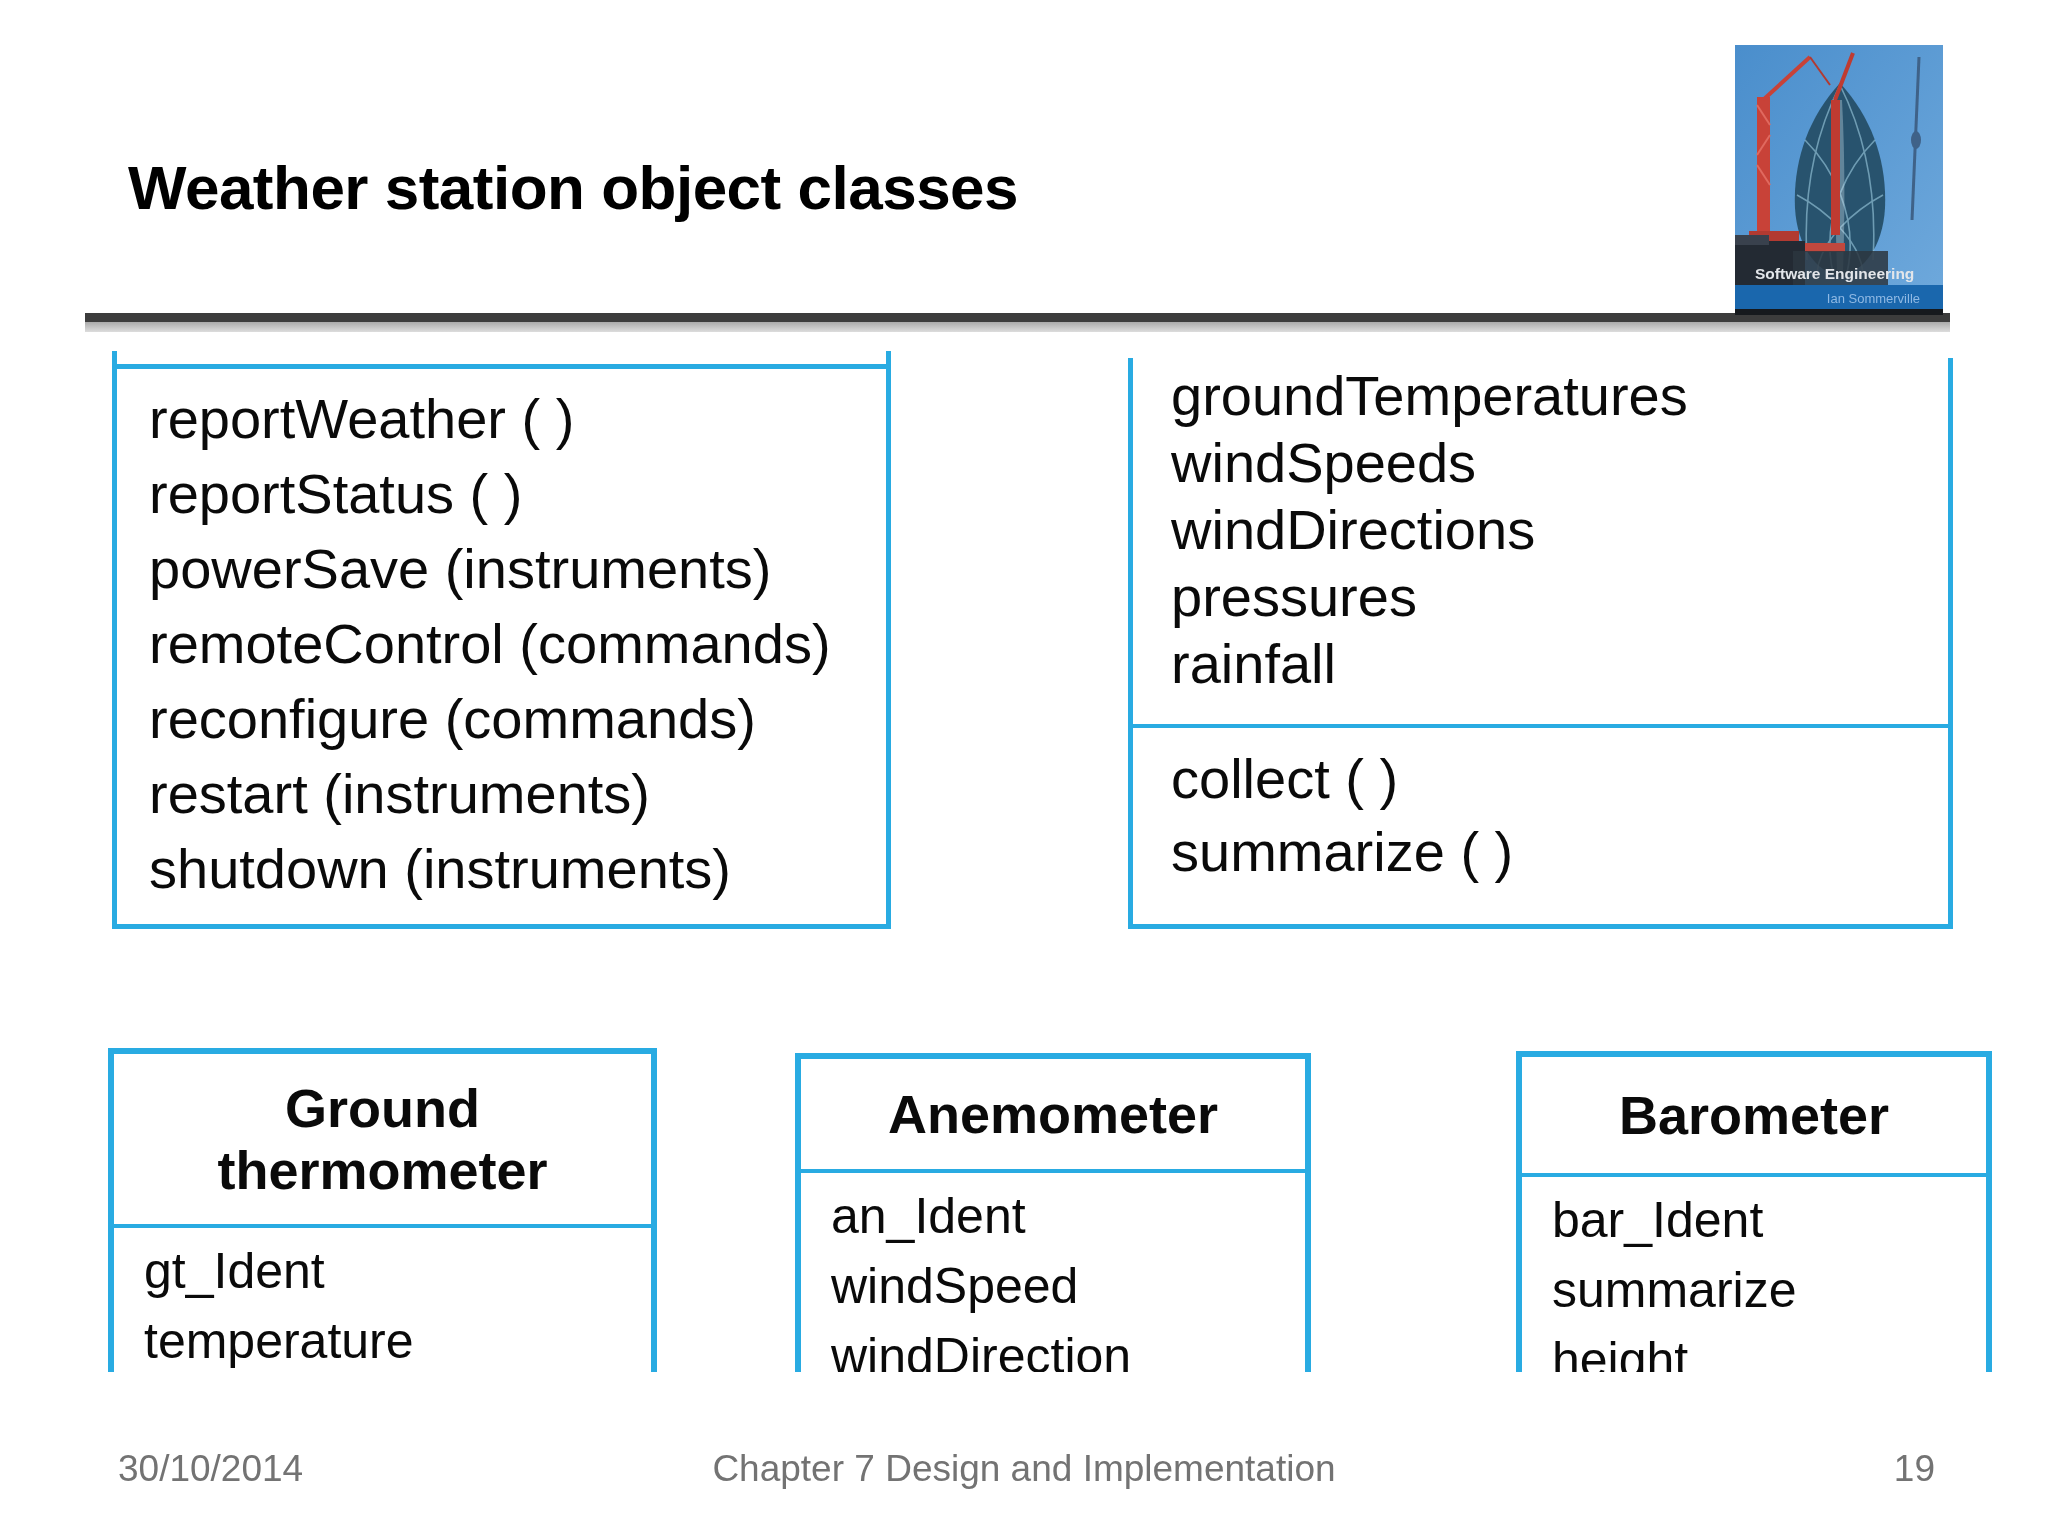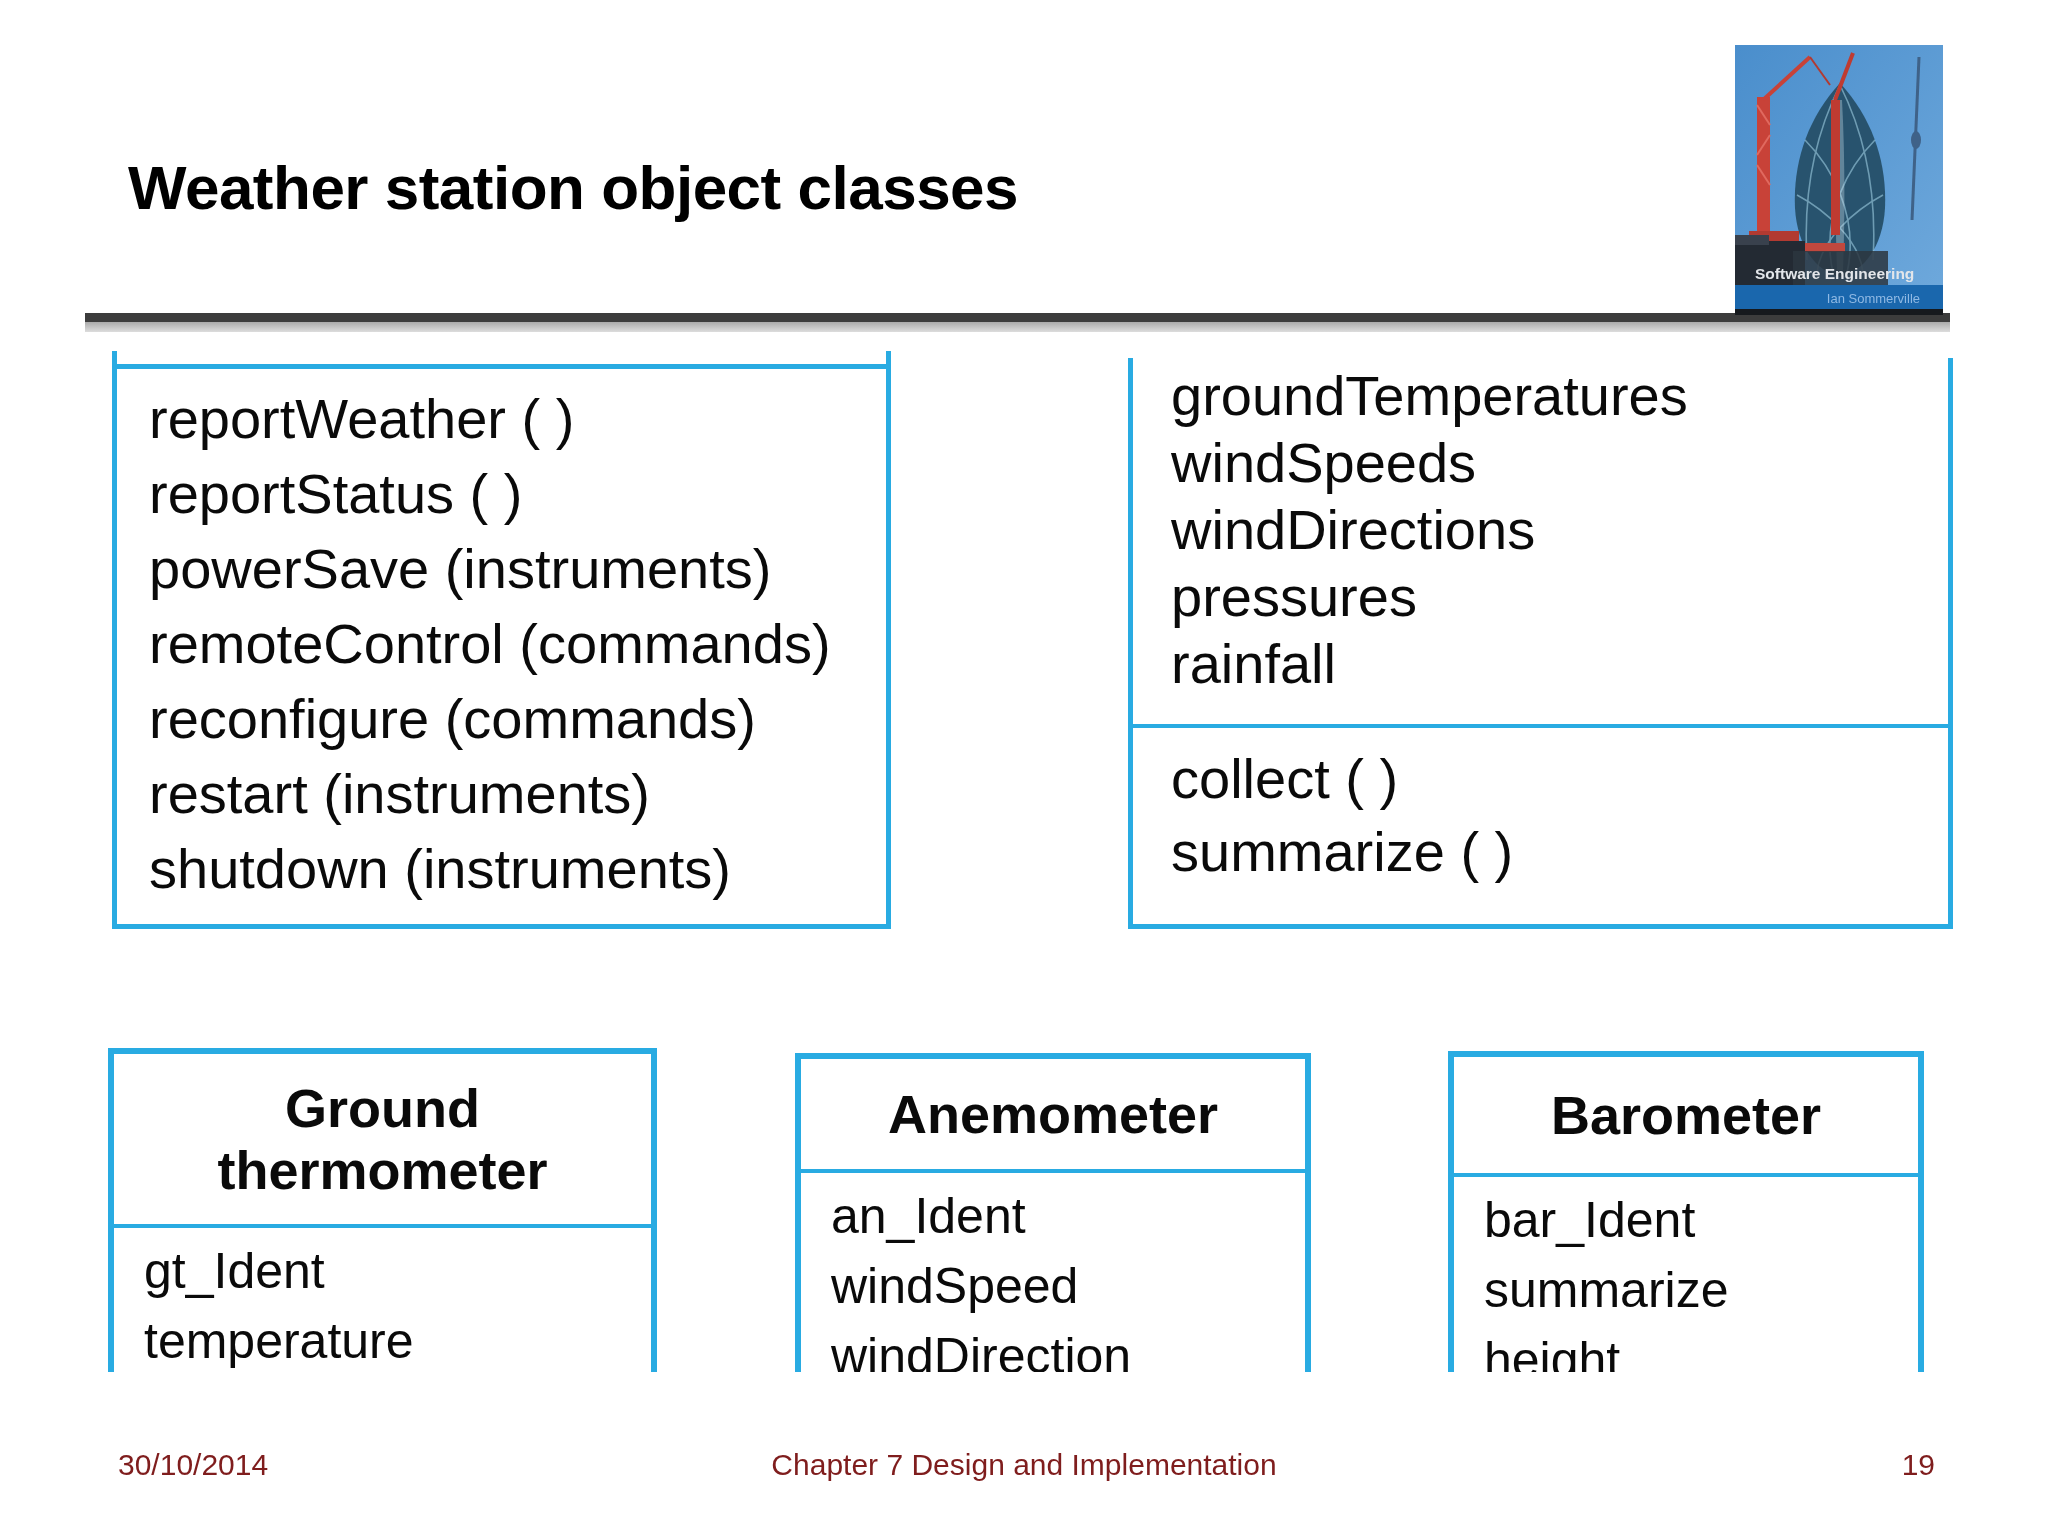--- a/index.html
+++ b/index.html
@@ -33,33 +33,33 @@
     border:5px solid #29abe2; border-top:none;
   }
   .wd-attrs{box-sizing:border-box; height:370px; border-bottom:4px solid #29abe2;
     padding:4px 0 0 38px; font-size:56px; line-height:67px; white-space:nowrap;}
   .wd-ops{padding:14px 0 0 38px; font-size:56px; line-height:73px; white-space:nowrap;}
 
   
   .clipwrap{position:absolute; overflow:hidden;}
   .clip-ground{left:108px; top:1048px; width:513px; height:324px;padding-left:36px;}
   .clip-anemo {left:795px; top:1053px; width:516px; height:319px;}
-  .clip-baro  {left:1448px; top:1051px; width:476px; height:321px;}
+  .clip-baro  {left:1516px; top:1051px; width:476px; height:321px;}
   .inst-box{position:absolute; left:0; top:0; right:0; height:430px; box-sizing:border-box;
     border:6px solid #29abe2; border-bottom:none; background:#fff;}
   .inst-head{display:flex; align-items:center; justify-content:center; text-align:center;
     border-bottom:4px solid #29abe2; font-weight:bold; font-size:54px; line-height:62px;}
   .head-ground{height:170px;}
   .head-anemo{height:110px;}
   .head-baro{height:116px;}
   .head-ground span{display:inline-block; max-width:400px;}
   .inst-attrs{padding:8px 0 0 30px; font-size:50px; line-height:70px; white-space:nowrap;}
 
   .footer{position:absolute; left:0; right:0; top:1448px; height:40px;
-    font-size:30px; color:#7f1d1d;}
+    font-size:37px; color:#737373;}
   .footer .f-date{position:absolute; left:118px;}
   .footer .f-center{position:absolute; left:0; right:0; text-align:center;}
   .footer .f-page{position:absolute; right:113px;}
 </style>
 </head>
 <body>
 
 <div class="slide">
 
   <h1 class="title">Weather station object classes</h1>

